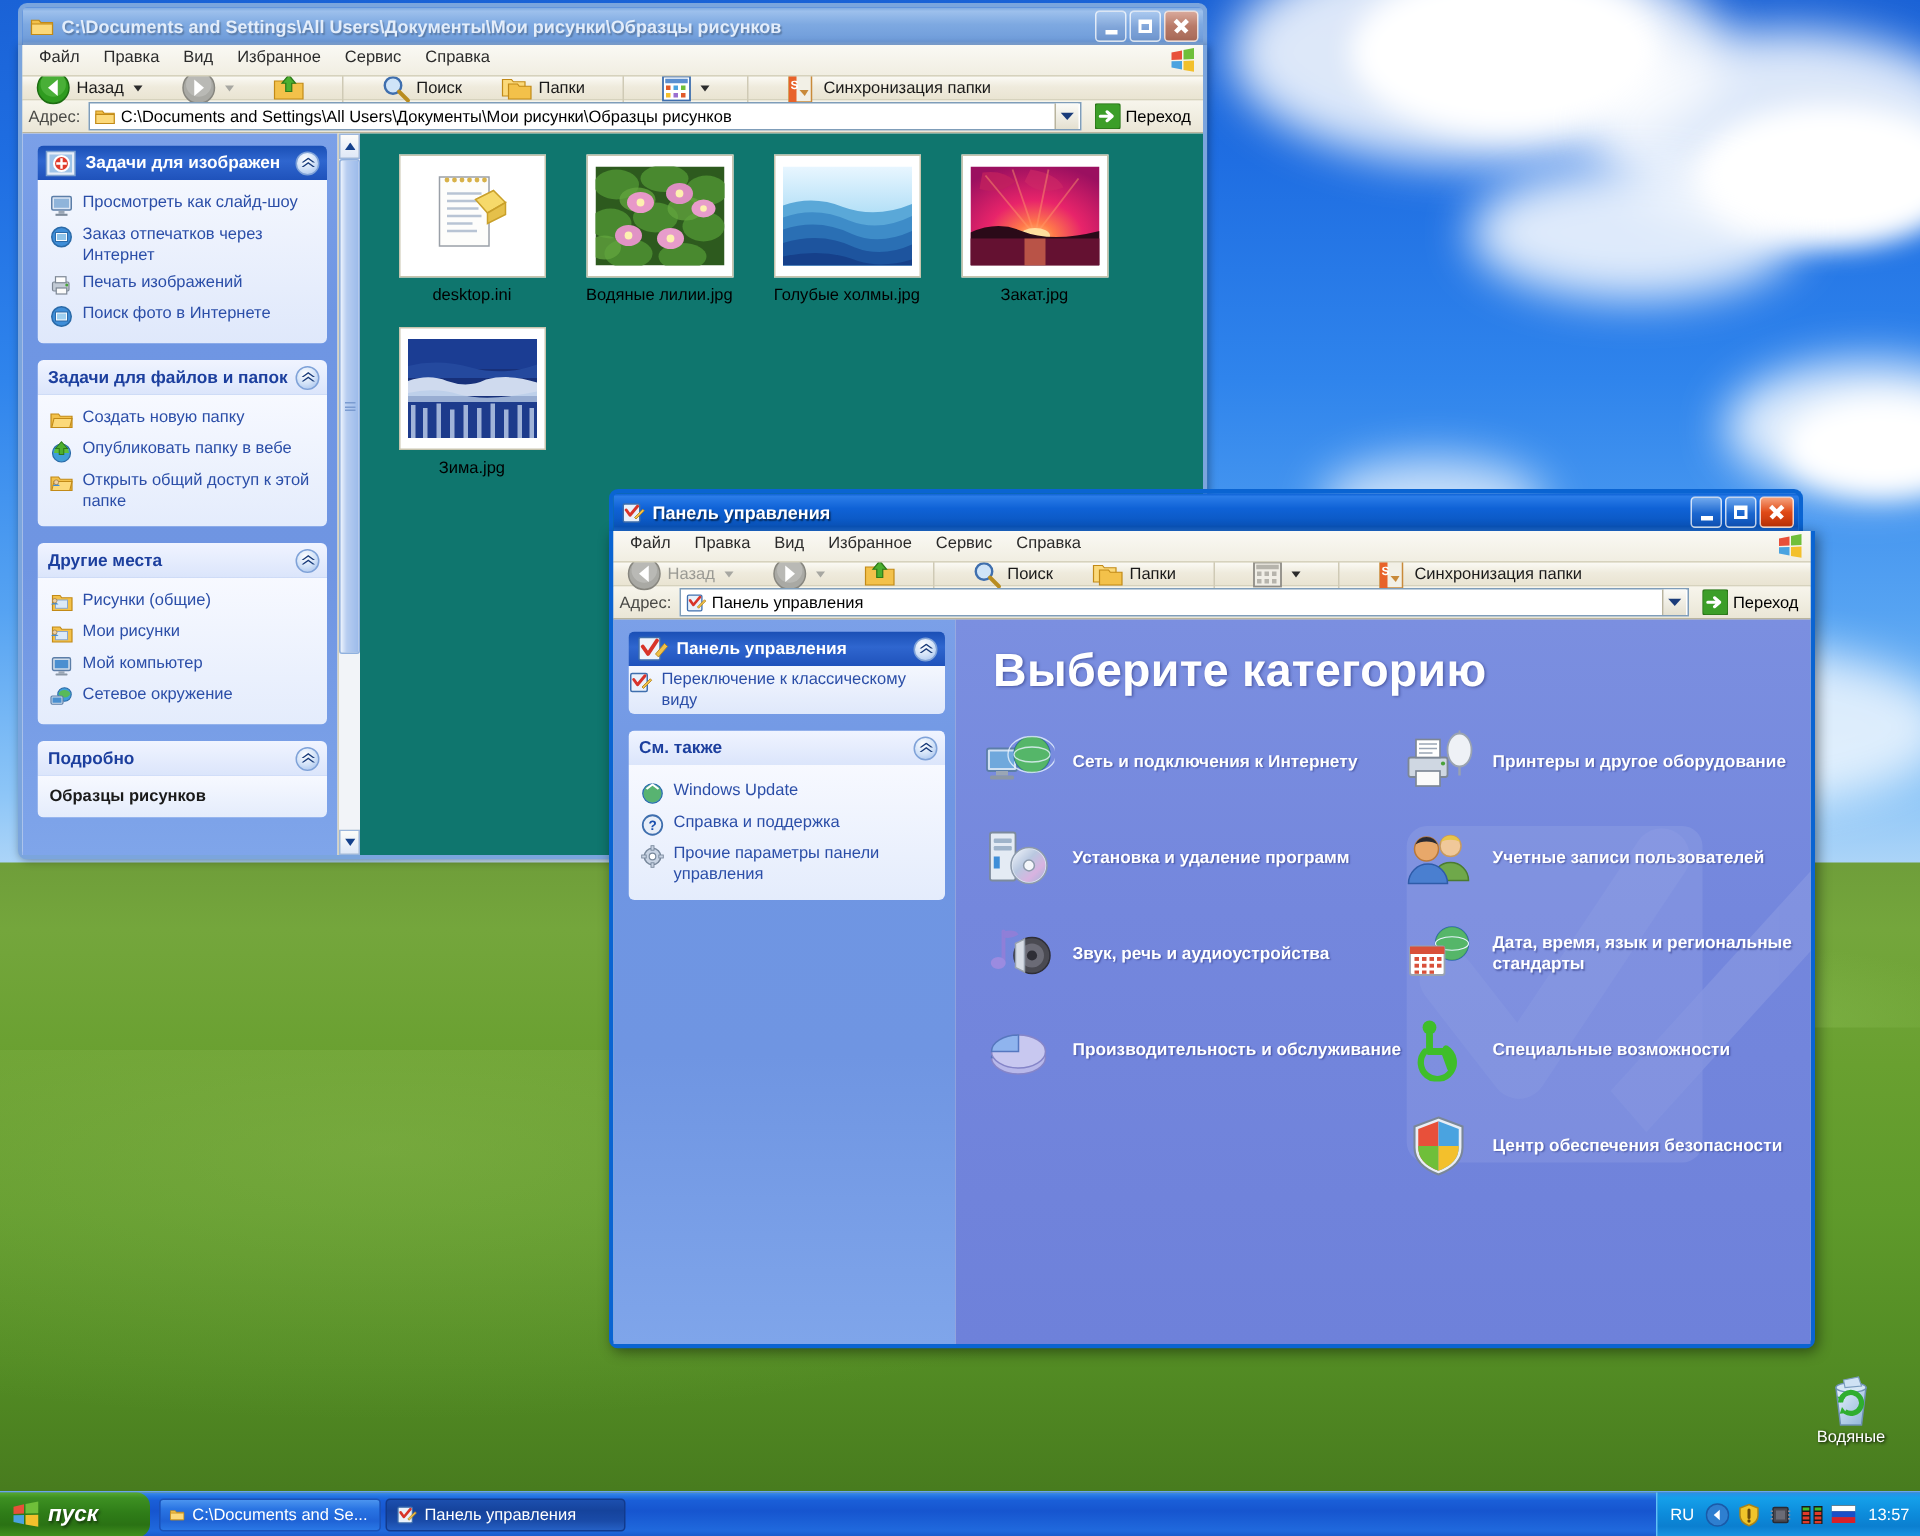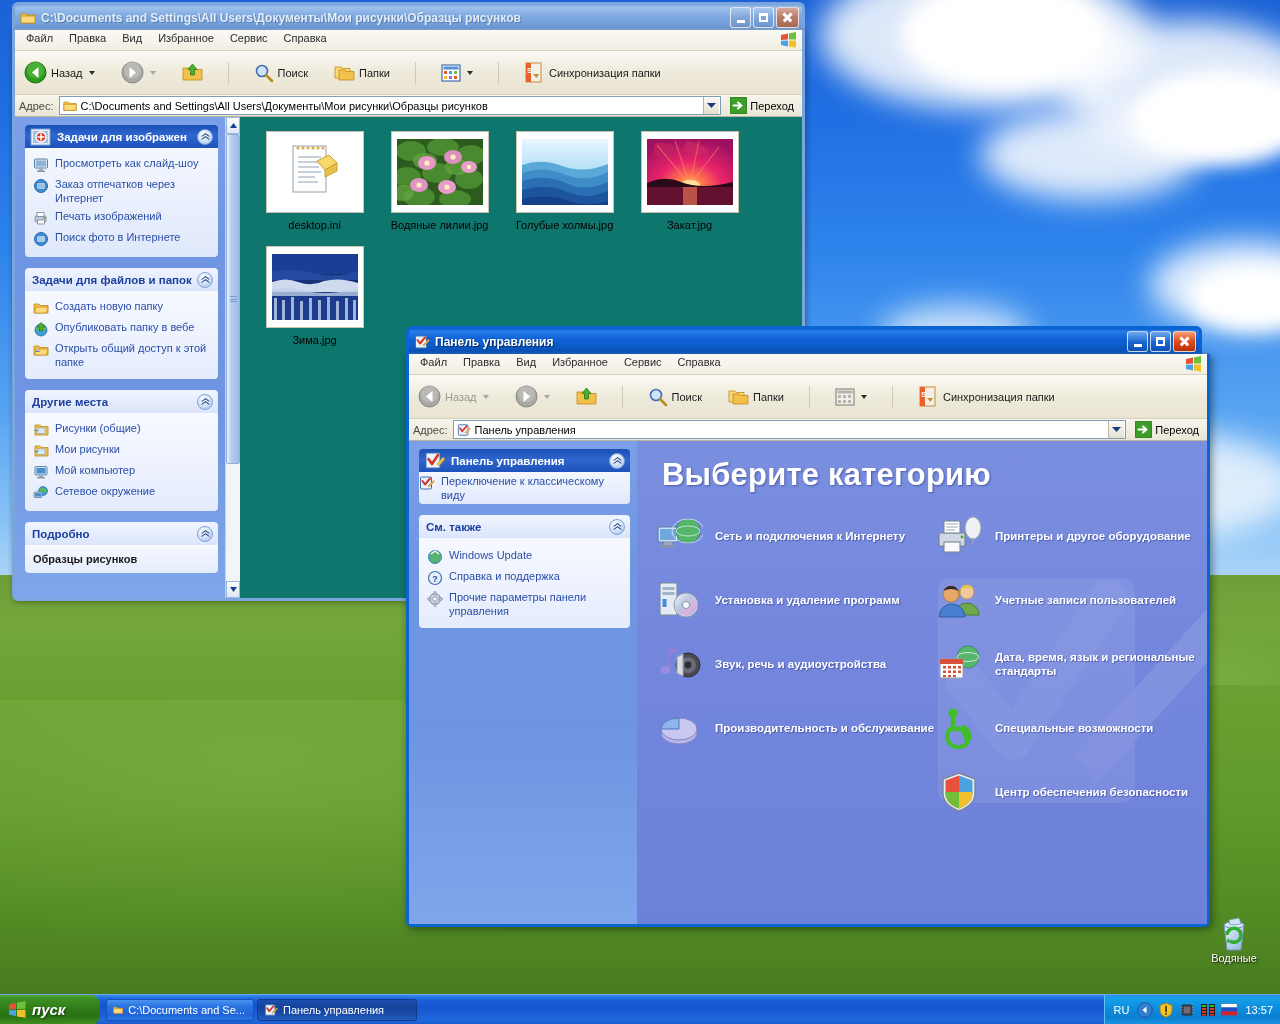--- a/index.html
+++ b/index.html
@@ -89,21 +89,21 @@
     height: 21px; display: flex; align-items: flex-start; padding-left: 3px;
     background: linear-gradient(180deg,#faf9f4 0%,#f1eee2 100%);
     border-bottom: 1px solid #d6d2bd; position: relative;
   }
   .menubar .mi { padding: 2px 8px; color: #2b2b2b; font-size: 11px; }
   .menubar .flag {
     position: absolute; right: 4px; top: 1px; width: 20px; height: 18px;
   }
 
   .toolbar {
-    height: 44px; display: flex; align-items: center; gap: 16px;
+    height: 16px; display: flex; align-items: center; gap: 16px;
     background: linear-gradient(180deg,#fbfaf5 0%,#efebdd 45%,#e9e4d2 100%);
     border-bottom: 1px solid #d6d2bd; padding-left: 4px;
   }
   .tb { display: flex; align-items: center; padding: 2px 5px; gap: 4px; color:#1a1a1a; font-size: 11px; }
   .tb.dis { color: #9a9a94; }
   .tbsep { width: 1px; height: 22px; background: #cfcab5; margin: 0 4px; }
   .arrowdn { width: 0; height: 0; border-left: 3.5px solid transparent; border-right: 3.5px solid transparent;
              border-top: 4px solid #2b2b2b; margin-left: 2px; }
   .arrowdn.dis { border-top-color: #a7a7a1; }
 

